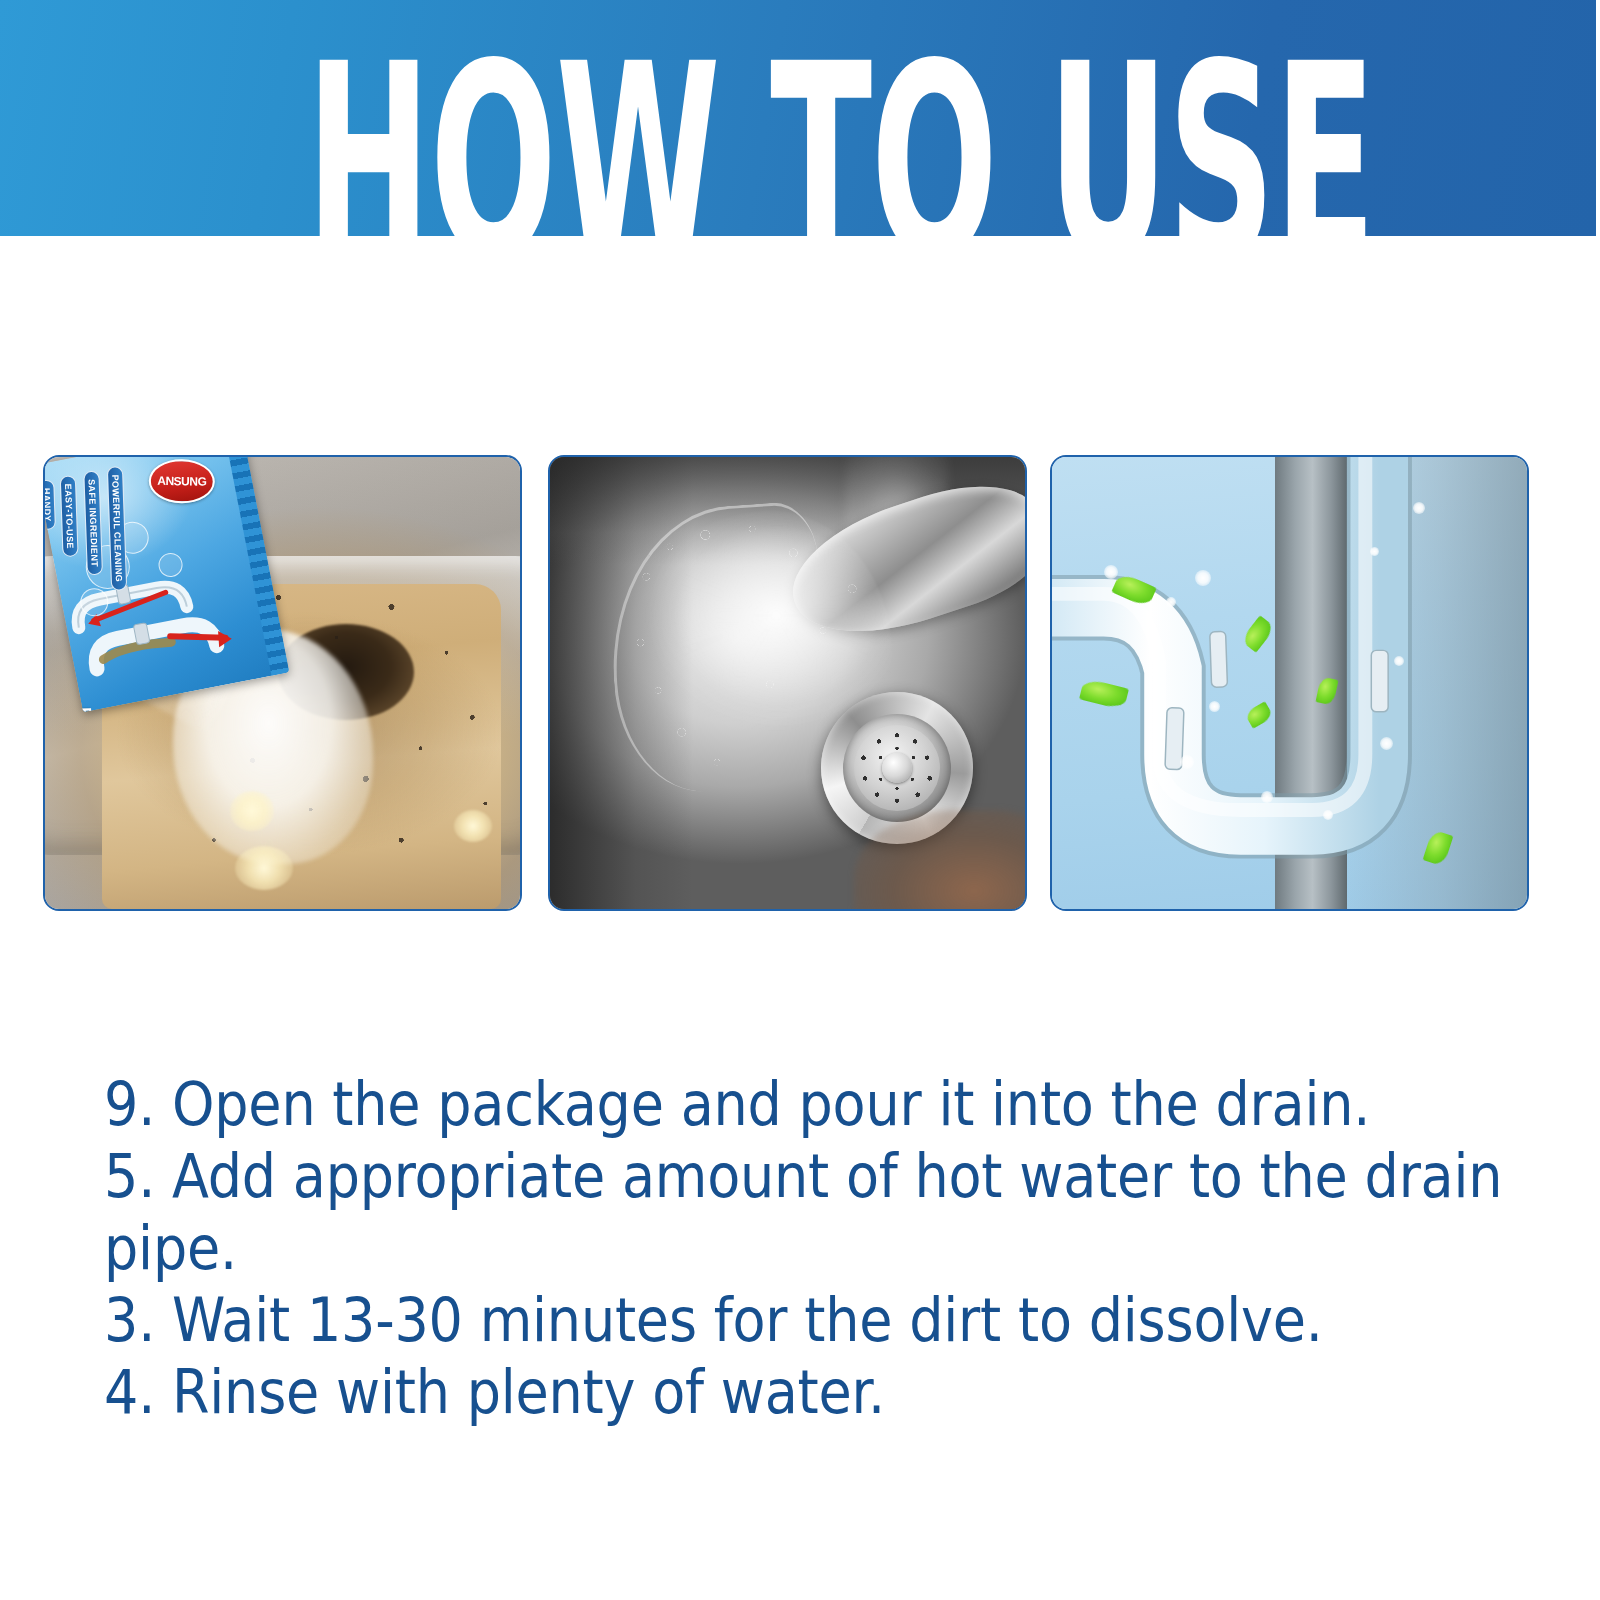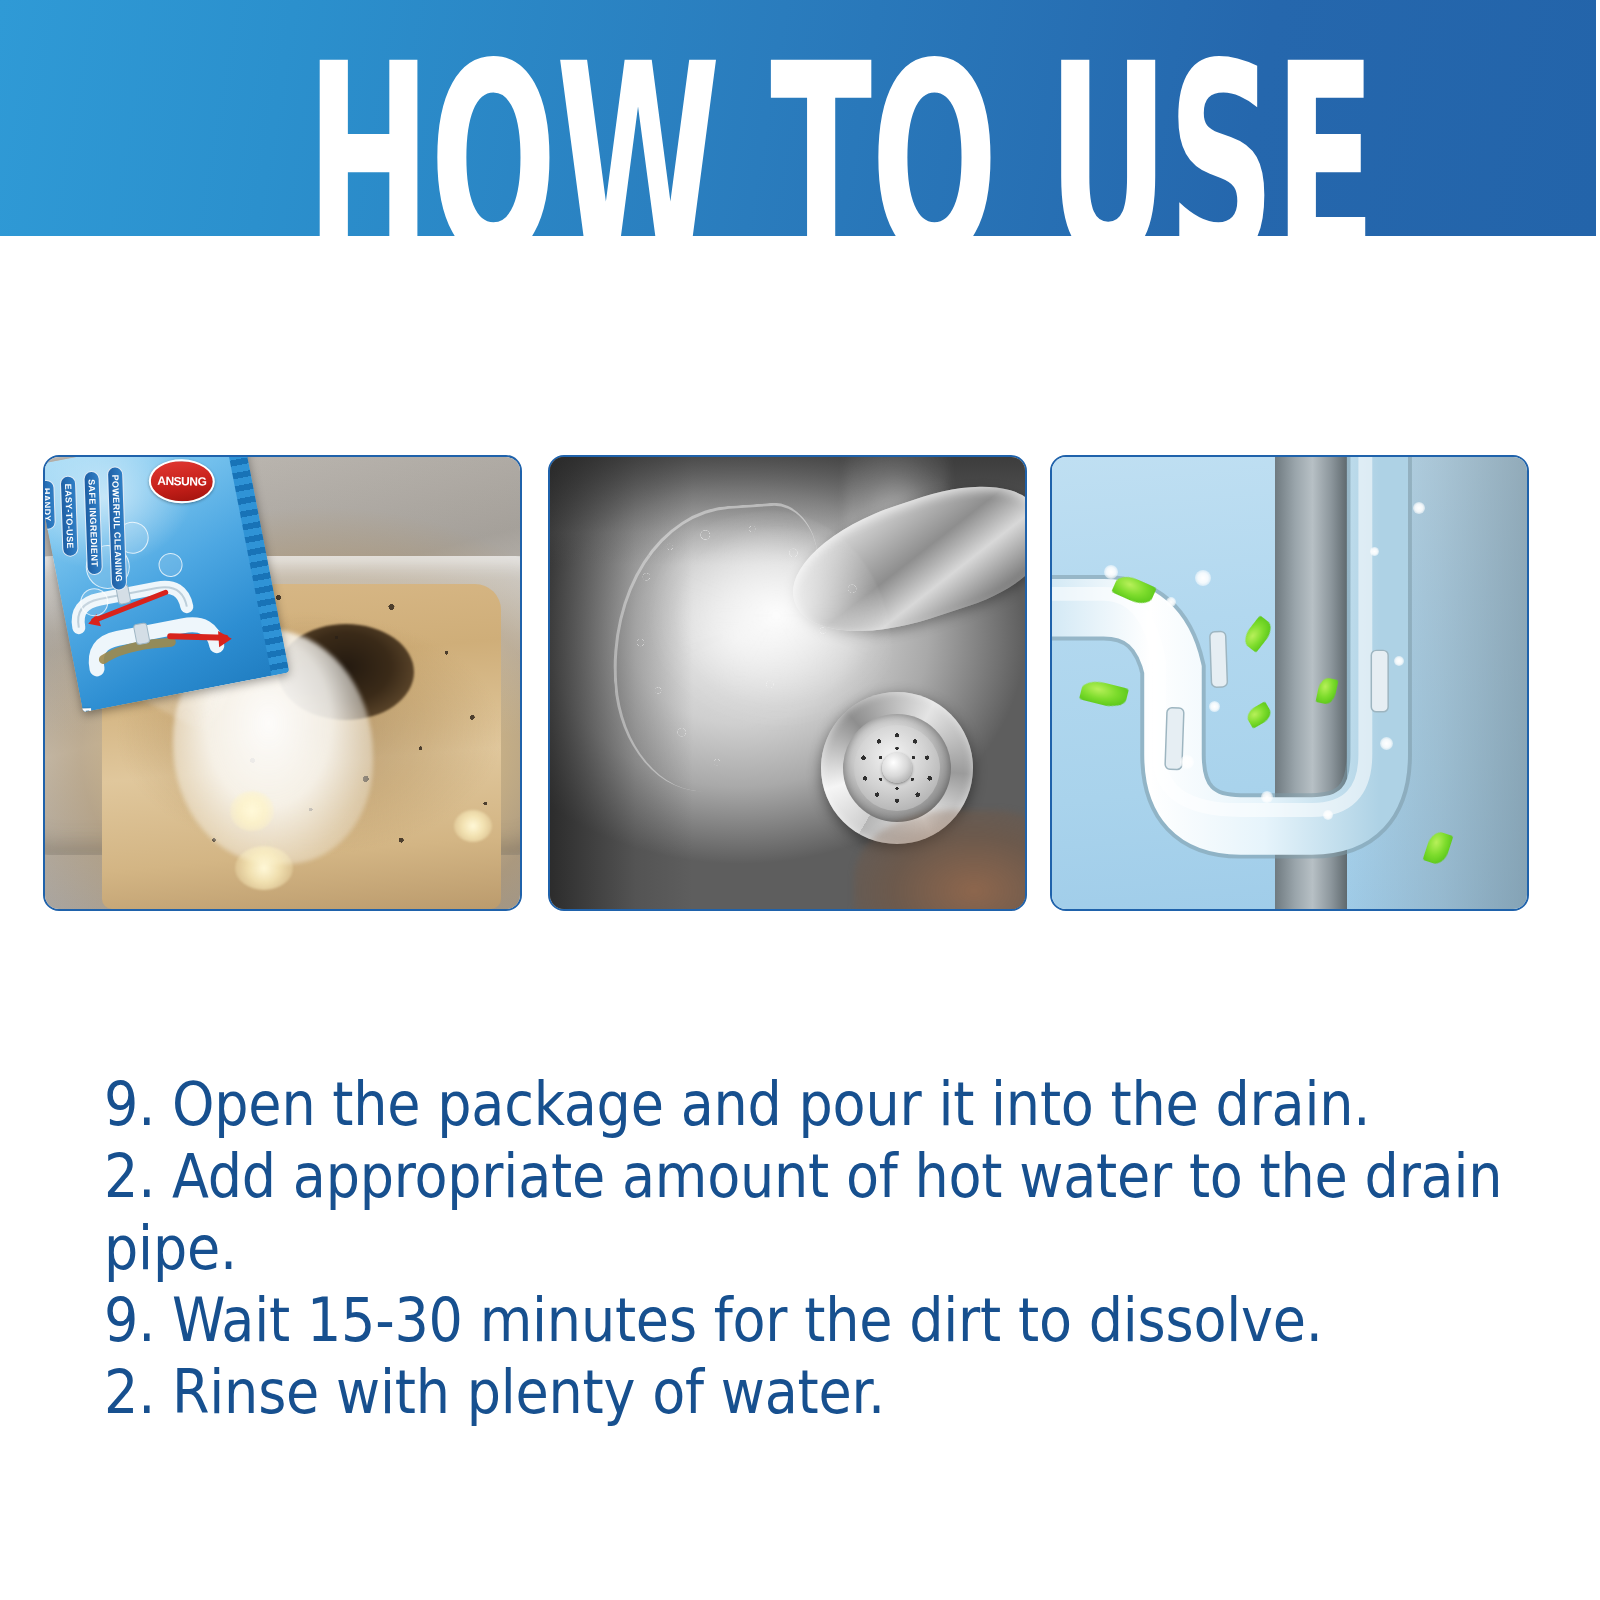--- a/index.html
+++ b/index.html
@@ -560,16 +560,16 @@
       <div class="p3-sparkle" style="left:69%;top:62%;width:13px;height:13px;"></div>
       <div class="p3-sparkle" style="left:72%;top:44%;width:10px;height:10px;"></div>
       <div class="p3-sparkle" style="left:76%;top:10%;width:12px;height:12px;"></div>
       <div class="p3-sparkle" style="left:67%;top:20%;width:9px;height:9px;"></div>
     </div>
   </div>
 </div>
 
 <div class="steps">
   <div class="step-line">9. Open the package and pour it into the drain.</div>
-  <div class="step-line">2. Add appropriate amount of hot water to the drain pipe.</div>
-  <div class="step-line">9. Wait 15-30 minutes for the dirt to dissolve.</div>
-  <div class="step-line">2. Rinse with plenty of water.</div>
+  <div class="step-line">5. Add appropriate amount of hot water to the drain pipe.</div>
+  <div class="step-line">3. Wait 13-30 minutes for the dirt to dissolve.</div>
+  <div class="step-line">4. Rinse with plenty of water.</div>
 </div>
 
 </body></html>

